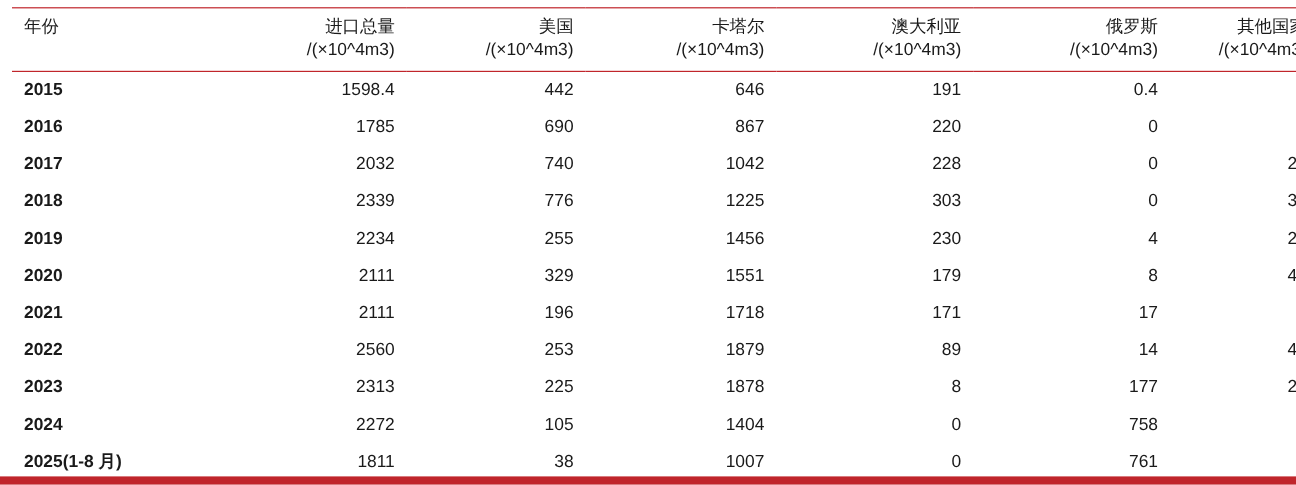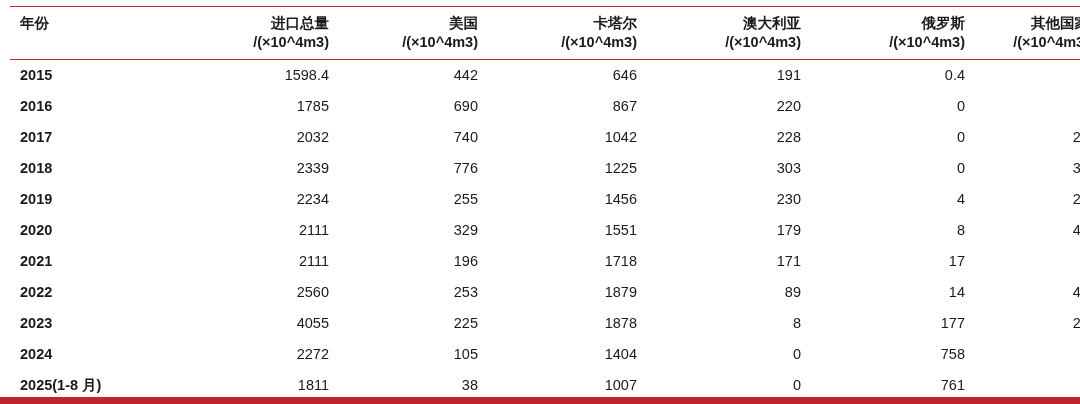--- a/index.html
+++ b/index.html
@@ -35,21 +35,21 @@
     font-size: 14.5px;
   }
   table.data-table thead tr.header-row {
     border-top: 1.6px solid #c0252b;
     border-bottom: 1.6px solid #c0252b;
   }
   table.data-table tbody tr:last-child {
     border-bottom: 1.6px solid #c0252b;
   }
   th.col-head {
-    font-weight: bold;
+    font-weight: normal;
     text-align: right;
     vertical-align: top;
     padding: 7px 10px 7px 4px;
     line-height: 19px;
     white-space: nowrap;
   }
   th.col-head .l1 { display: block; }
   th.col-head .l2 { display: block; }
   th.col-head.first {
     text-align: left;
@@ -192,21 +192,21 @@
         <td class="cell">2560</td>
         <td class="cell">253</td>
         <td class="cell">1879</td>
         <td class="cell">89</td>
         <td class="cell">14</td>
         <td class="cell">45</td>
 
       </tr>
       <tr>
         <td class="cell year">2023</td>
-        <td class="cell">4055</td>
+        <td class="cell">2313</td>
         <td class="cell">225</td>
         <td class="cell">1878</td>
         <td class="cell">8</td>
         <td class="cell">177</td>
         <td class="cell">25</td>
 
       </tr>
       <tr>
         <td class="cell year">2024</td>
         <td class="cell">2272</td>

